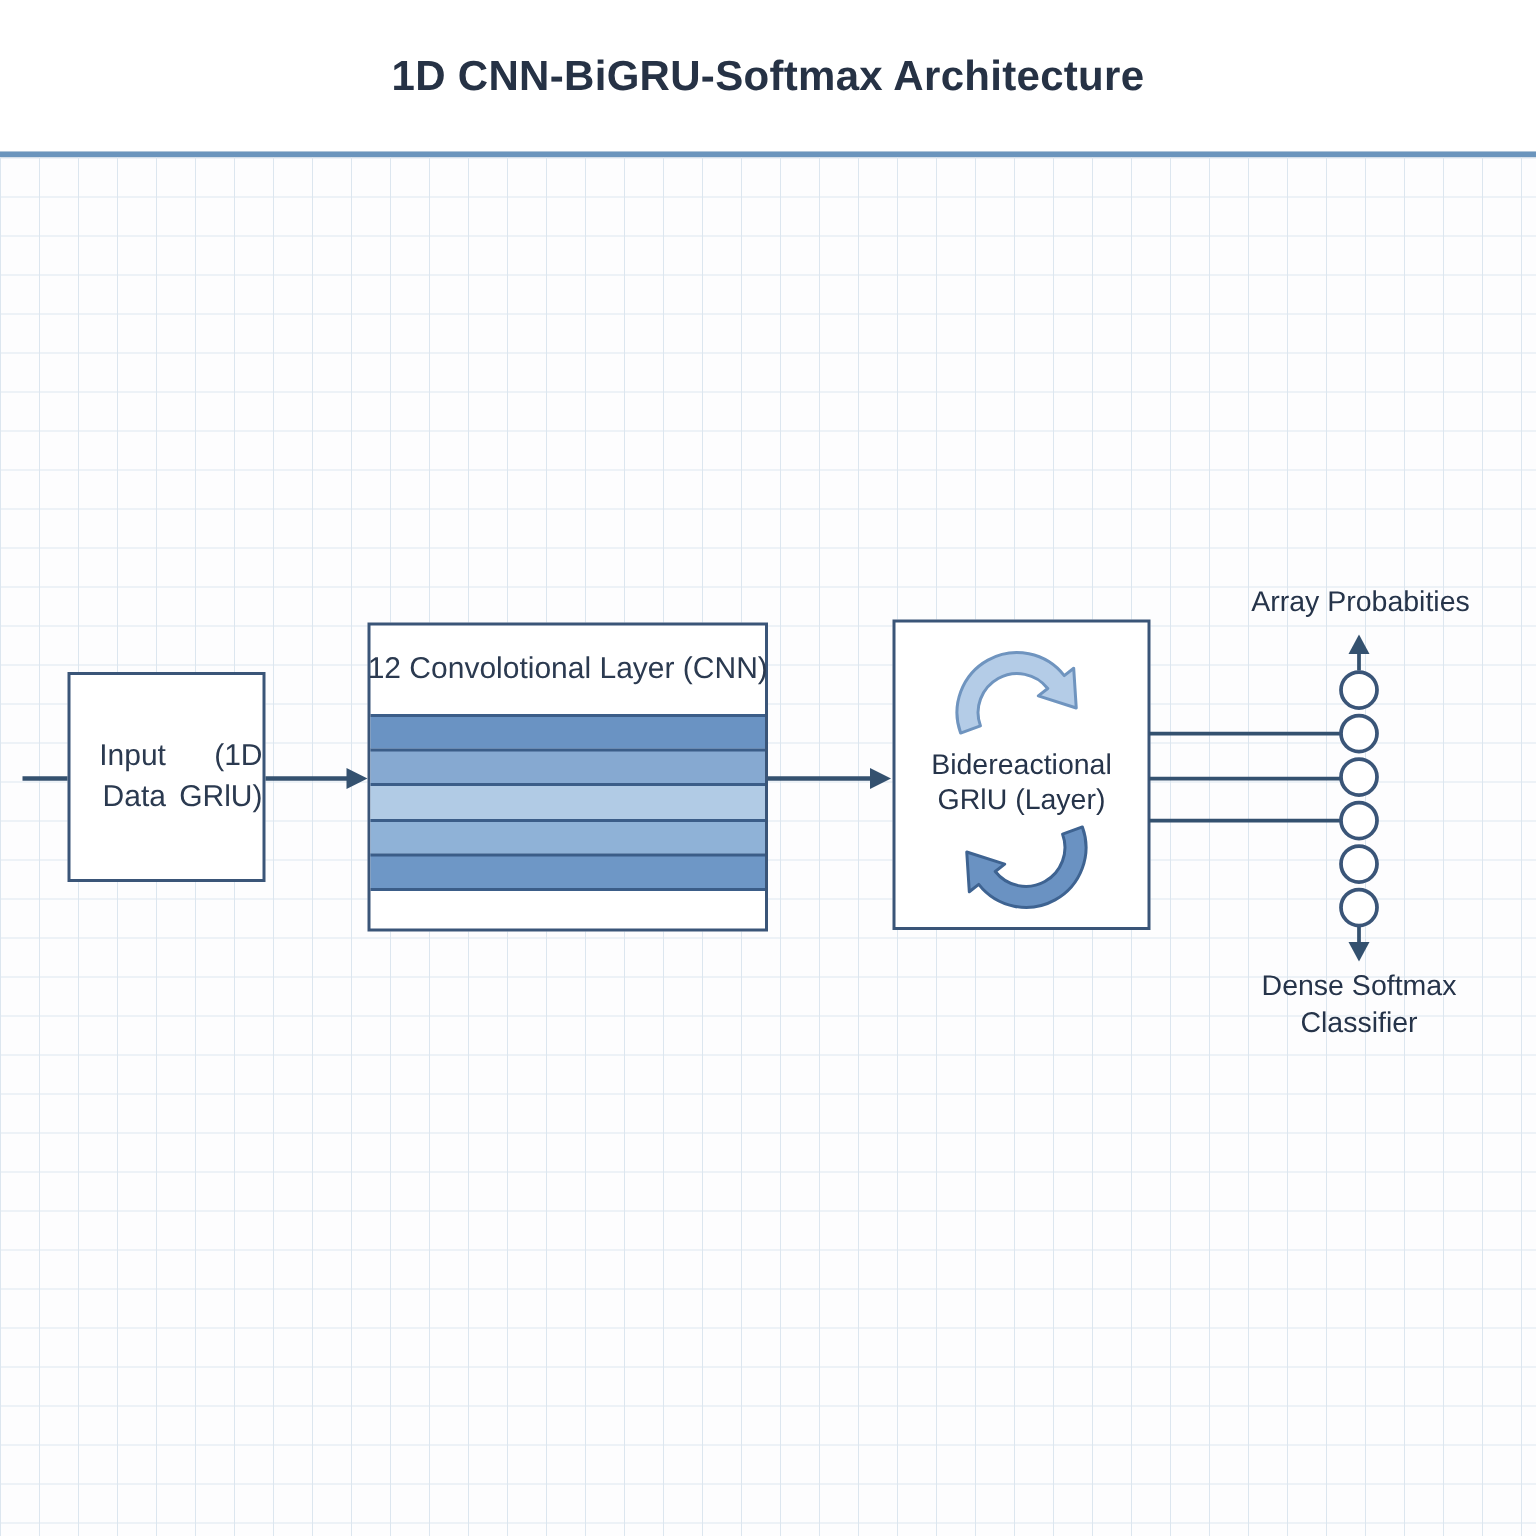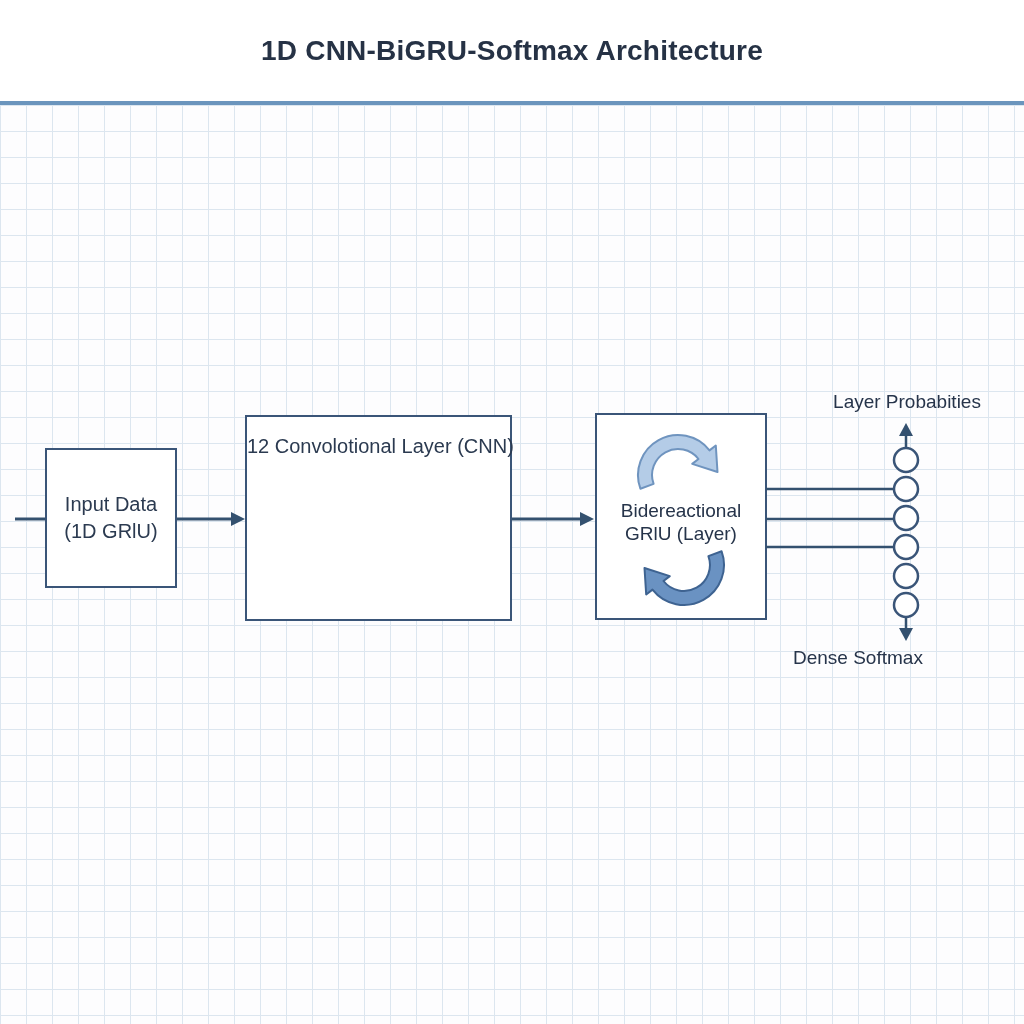--- a/index.html
+++ b/index.html
@@ -44,27 +44,27 @@
   
   .box {
     position: absolute;
     background: #ffffff;
     border: 2.5px solid #3a5578;
     color: #2b3a50;
   }
 
   .input-box {
     left: 45px; top: 448px; width: 132px; height: 140px;
-    display: flex; flex-direction: column; align-items: center; justify-content: center;
-    font-size: 20px; line-height: 27px; text-align: left;
+    display: flex; flex-direction: row; align-items: center; justify-content: center;
+    font-size: 20px; line-height: 27px; text-align: right;
   }
 
   .cnn-box {
     left: 245px; top: 415px; width: 267px; height: 206px;
-    display: flex; 
+    display: flex; flex-direction: column;
   }
   .cnn-title {
     height: 59px;
     display: flex; align-items: center; justify-content: center;
     font-size: 20px;
     white-space: nowrap;
   }
   .stripes {
     height: 118px;
     border-top: 2px solid #3b5d88;
@@ -84,21 +84,21 @@
   }
   .cycle-svg { position: absolute; left: 0; top: 0; z-index: 1; }
 
   .out-label-top {
     position: absolute; left: 794px; top: 391px; width: 226px;
     text-align: center; font-size: 19px; color: #26344a;
     white-space: nowrap;
   }
   .out-label-bottom {
     position: absolute; left: 793px; top: 645px; width: 226px;
-    font-size: 19px; line-height: 25px; color: #26344a;
+    text-align: center; font-size: 19px; line-height: 25px; color: #26344a;
   }
 
   .overlay {
     position: absolute; left: 0; top: 0; width: 1024px; height: 1024px;
     pointer-events: none;
   }
   .overlay .wire { stroke: #34516f; fill: none; }
   .overlay .head { fill: #34516f; stroke: none; }
   .overlay circle { fill: #ffffff; stroke: #3a5578; stroke-width: 2.5; }
 </style>
@@ -134,23 +134,24 @@
     <svg class="cycle-svg" width="167" height="202" viewBox="0 0 167 202">
       <path d="M 43.4 73.7 A 40 40 0 0 1 112.5 35.4 L 118.8 30.5 L 120.5 57 L 95.2 48.9 L 101.5 44.0 A 26 26 0 0 0 56.6 68.9 Z" fill="#b4cce7" stroke="#6f94bf" stroke-width="2" stroke-linejoin="round"></path>
       <path d="M 124.6 136.3 A 40 40 0 0 1 55.5 174.6 L 49.2 179.5 L 47.5 153 L 72.8 161.1 L 66.5 166 A 26 26 0 0 0 111.4 141.1 Z" fill="#6a92c2" stroke="#3e6391" stroke-width="2" stroke-linejoin="round"></path>
     </svg>
     <div class="bigru-label">
       <div>Bidereactional</div>
       <div>GRlU (Layer)</div>
     </div>
   </div>
 
-  <div class="out-label-top">Layer Probabities</div>
+  <div class="out-label-top">Array Probabities</div>
   <div class="out-label-bottom">
     <div>Dense Softmax</div>
+    <div>Classifier</div>
   </div>
 
   <svg class="overlay" viewBox="0 0 1024 1024">
 
     <line class="wire" x1="15" y1="519" x2="45" y2="519" stroke-width="3"></line>
 
     <g>
       <line class="wire" x1="177" y1="519" x2="232" y2="519" stroke-width="3"></line>
       <polygon class="head" points="245,519 231,512 231,526"></polygon>
     </g>

